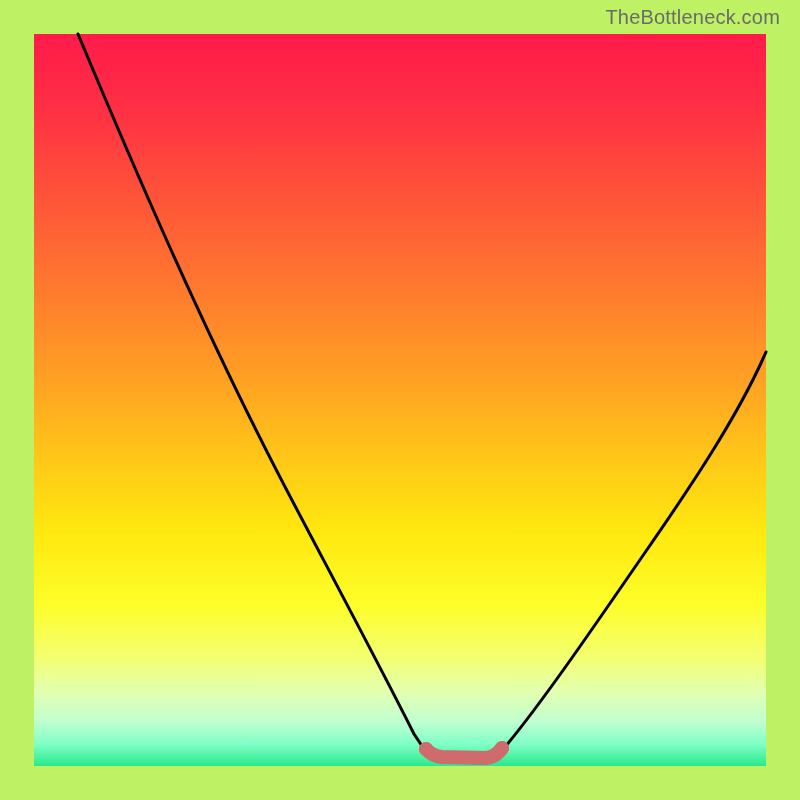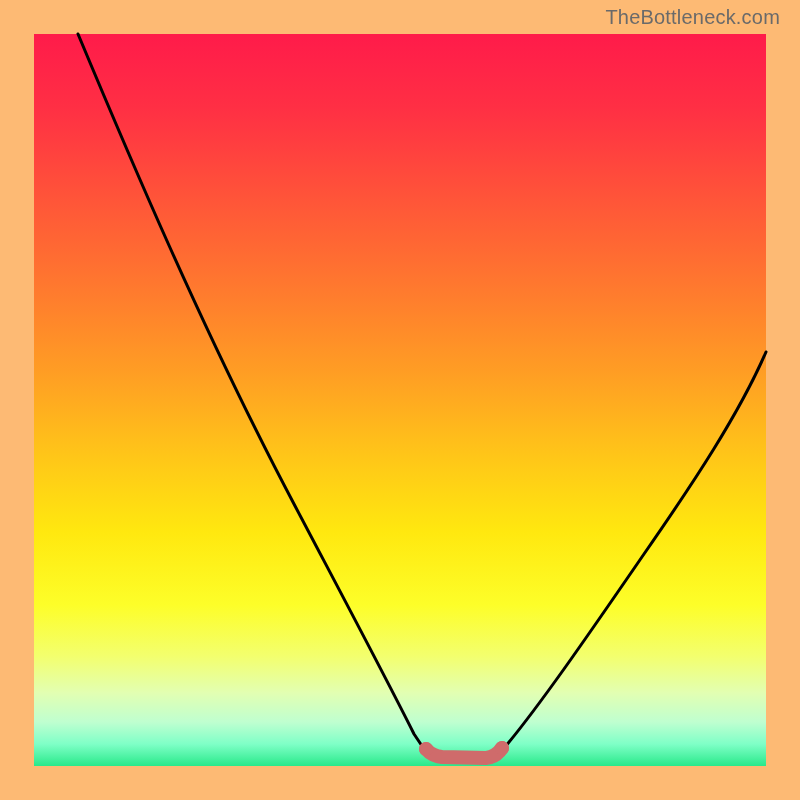--- a/index.html
+++ b/index.html
@@ -8,21 +8,21 @@
     width: 800px;
     height: 800px;
     overflow: hidden;
     background: #000;
     font-family: Arial, Helvetica, sans-serif;
   }
   .frame {
     position: relative;
     width: 800px;
     height: 800px;
-    background: #fdba74;
+    background: #bef264;
   }
   .plot-area {
     position: absolute;
     left: 34px;
     top: 34px;
     width: 732px;
     height: 732px;
     
     background: linear-gradient(
       to bottom,

